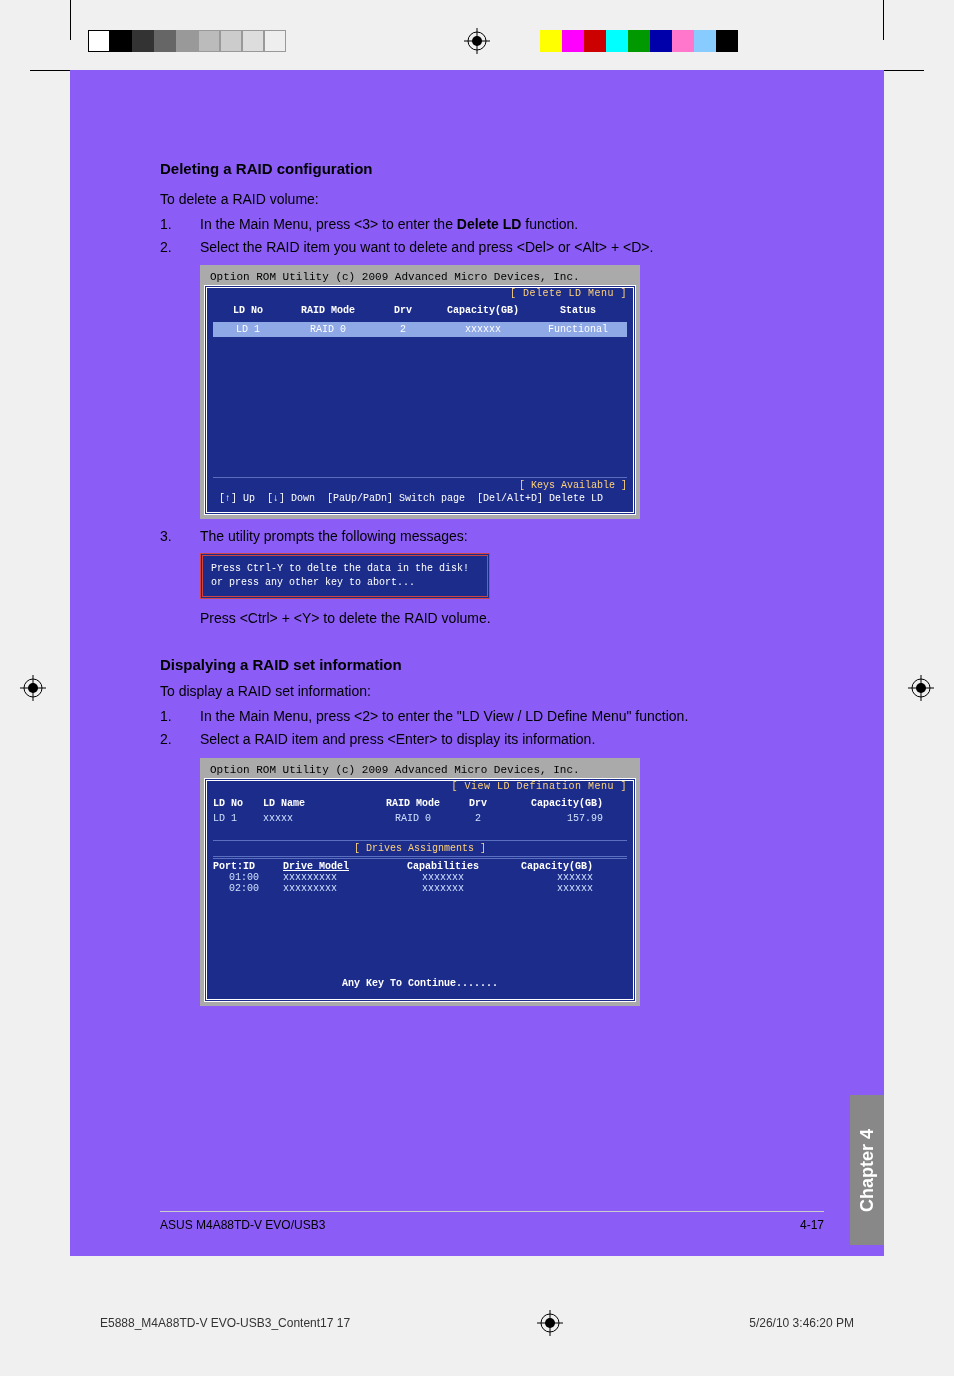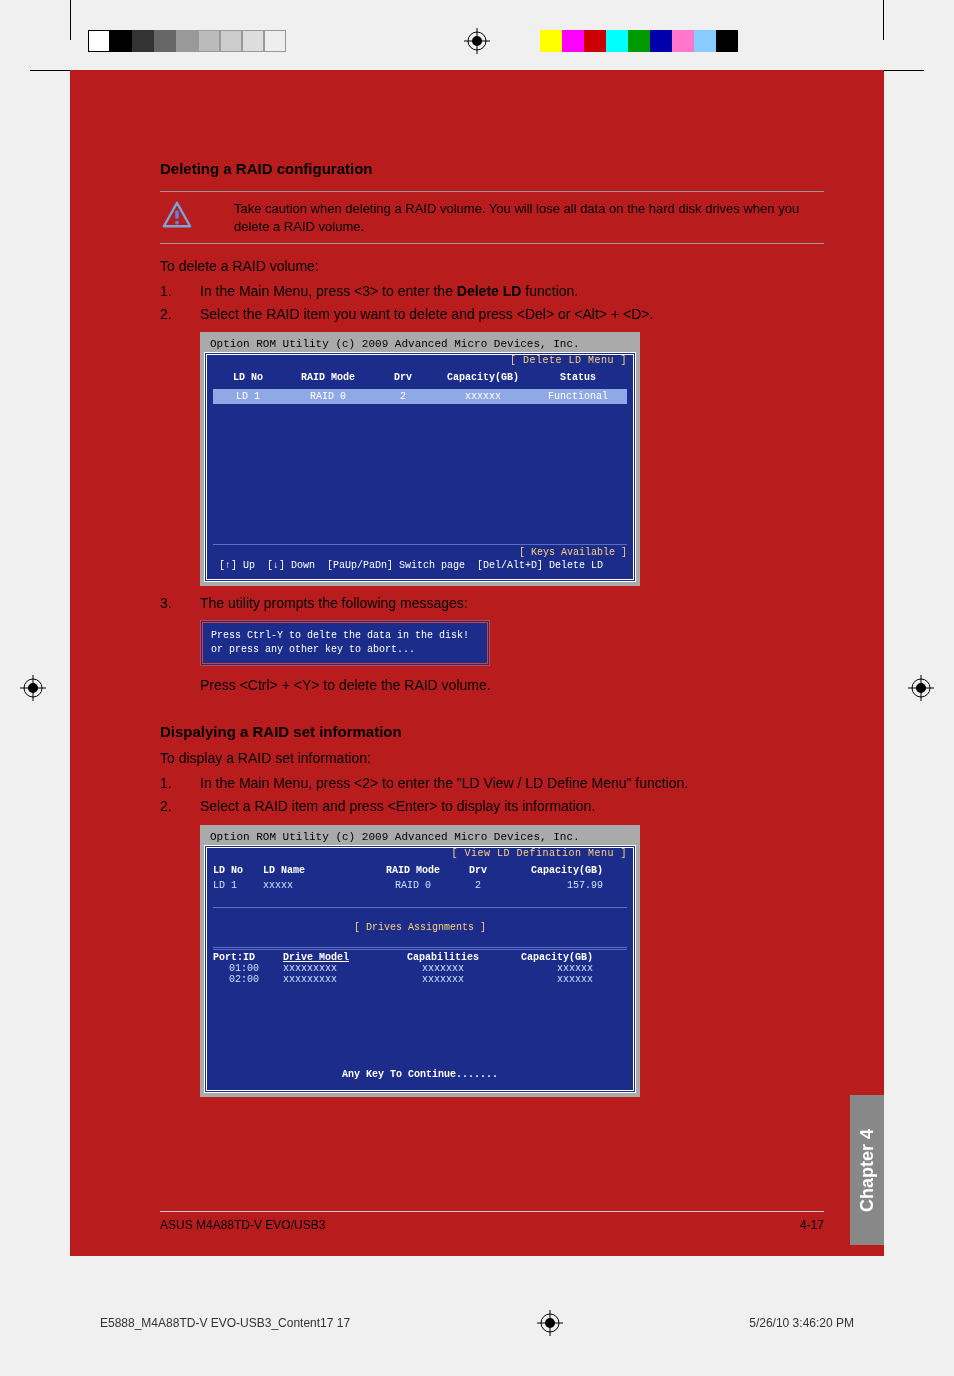--- a/index.html
+++ b/index.html
@@ -17,21 +17,21 @@
   .crop-h { width: 40px; height: 1px; }
   .reg-mark { position: absolute; width: 26px; height: 26px; }
   .reg-mark svg { display: block; }
   .color-bar { position: absolute; top: 30px; height: 22px; display: flex; }
   .color-bar div { width: 22px; height: 22px; }
 
   .page {
     position: absolute;
     left: 70px; right: 70px;
     top: 70px; bottom: 120px;
-    background: #b91c1c;
+    background: #8b5cf6;
   }
   .content {
     position: absolute;
     left: 90px;
     top: 90px;
     right: 60px;
     bottom: 70px;
     font-size: 14px;
     color: #000;
   }
@@ -85,21 +85,21 @@
     font-family: "Courier New", monospace;
     font-size: 10px;
     color: #fff;
     line-height: 1.4;
   }
 
   
   .bios2-cols { display:flex; font-weight:bold; color:#fff; font-size:10px; padding:2px 0; }
   .bios2 .b1{width:50px;} .bios2 .b2{width:110px;} .bios2 .b3{width:80px;text-align:center;} .bios2 .b4{width:50px;text-align:center;} .bios2 .b5{width:100px;text-align:right;}
   .bios2-row{display:flex;font-size:10px;color:#cfe0ff;padding:2px 0;}
-  .bios2-dalabel{text-align:center;color:#ffd27a;font-size:10px;margin:6px 0 2px;border-top:1px solid #5b6fc0;border-bottom:3px double #5b6fc0;padding:14px 0;}
+  .bios2-dalabel{text-align:center;color:#ffd27a;font-size:10px;margin:6px 0 2px;border-top:1px solid #5b6fc0;border-bottom:3px double #5b6fc0;padding:2px 0;}
   .bios2-da-cols{display:flex;font-weight:bold;color:#fff;font-size:10px;}
   .bios2-da-cols .d1{width:70px;} .bios2-da-cols .d2{width:110px;text-decoration:underline;} .bios2-da-cols .d3{width:100px;text-align:center;} .bios2-da-cols .d4{width:100px;text-align:right;}
   .bios2-da-row{display:flex;font-size:10px;color:#cfe0ff;}
   .bios2-da-row .d1{width:70px;text-align:center;padding-right:8px;} .bios2-da-row .d2{width:110px;} .bios2-da-row .d3{width:100px;text-align:center;} .bios2-da-row .d4{width:100px;text-align:right;}
   .bios2-spacer{height:80px;}
   .bios2-anykey{text-align:center;color:#fff;font-size:10px;padding:4px 0 6px;font-weight:bold;}
 
   .chapter-tab {
     position: absolute;
     right: 0; top: 1025px;
@@ -181,28 +181,20 @@
 <div class="crop-mark crop-v" style="left:70px;top:0;"></div>
 <div class="crop-mark crop-h" style="left:30px;top:70px;"></div>
 <div class="crop-mark crop-v" style="right:70px;top:0;"></div>
 <div class="crop-mark crop-h" style="right:30px;top:70px;"></div>
 
 <div class="page">
 
   <div class="content">
     <div class="h-sub">Deleting a RAID configuration</div>
 
-    <div class="caution-box">
-      <svg class="caution-icon" viewBox="0 0 32 32">
-        <path d="M16 3 L30 28 H2 Z" fill="none" stroke="#7aa4e0" stroke-width="2.5" stroke-linejoin="round"></path>
-        <rect x="14" y="11" width="4" height="9" rx="2" fill="#5b84d6"></rect>
-        <circle cx="16" cy="24" r="2" fill="#5b84d6"></circle>
-      </svg>
-      <div class="caution-text">Take caution when deleting a RAID volume. You will lose all data on the hard disk drives when you delete a RAID volume.</div>
-    </div>
 
     <div class="p">To delete a RAID volume:</div>
 
     <div class="ol-row">
       <div class="ol-num">1.</div>
       <div class="ol-body">
         <span>In the Main Menu, press &lt;3&gt; to enter the </span><span class="bold">Delete LD</span><span> function.</span>
       </div>
     </div>
     <div class="ol-row">

